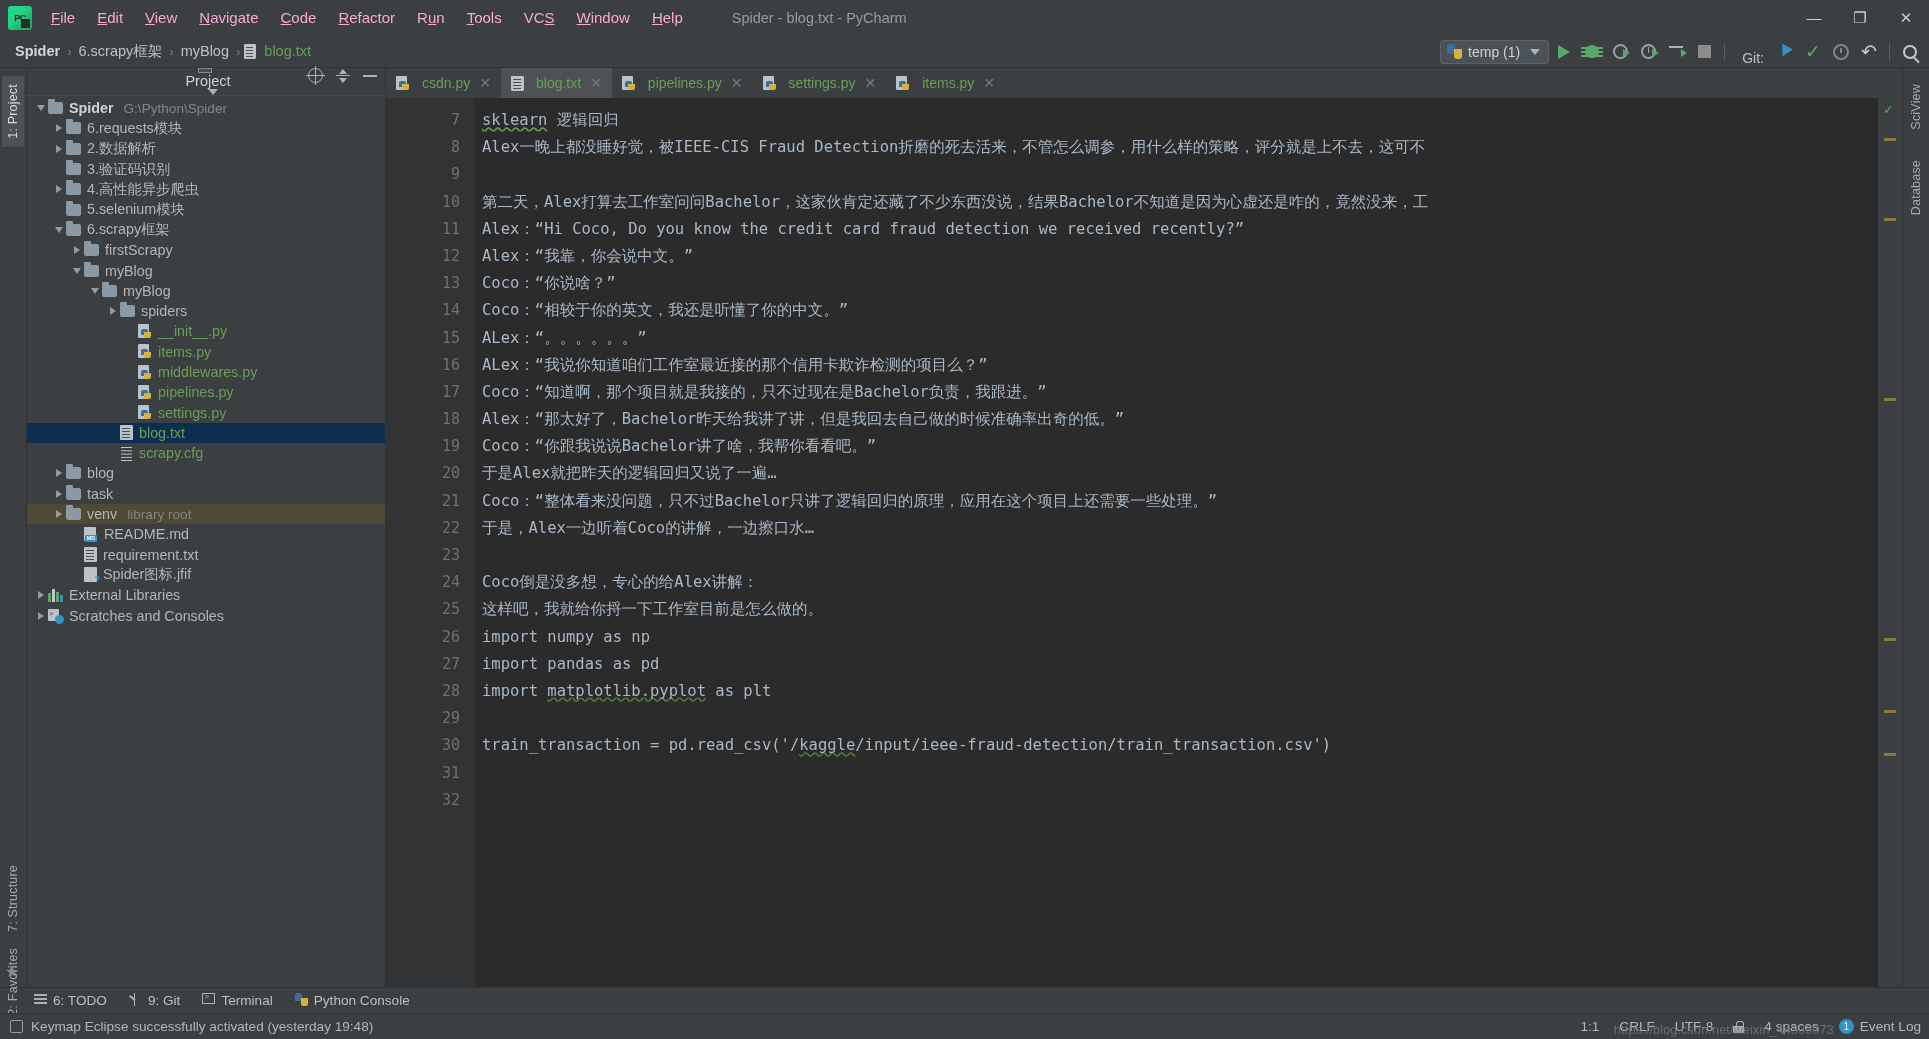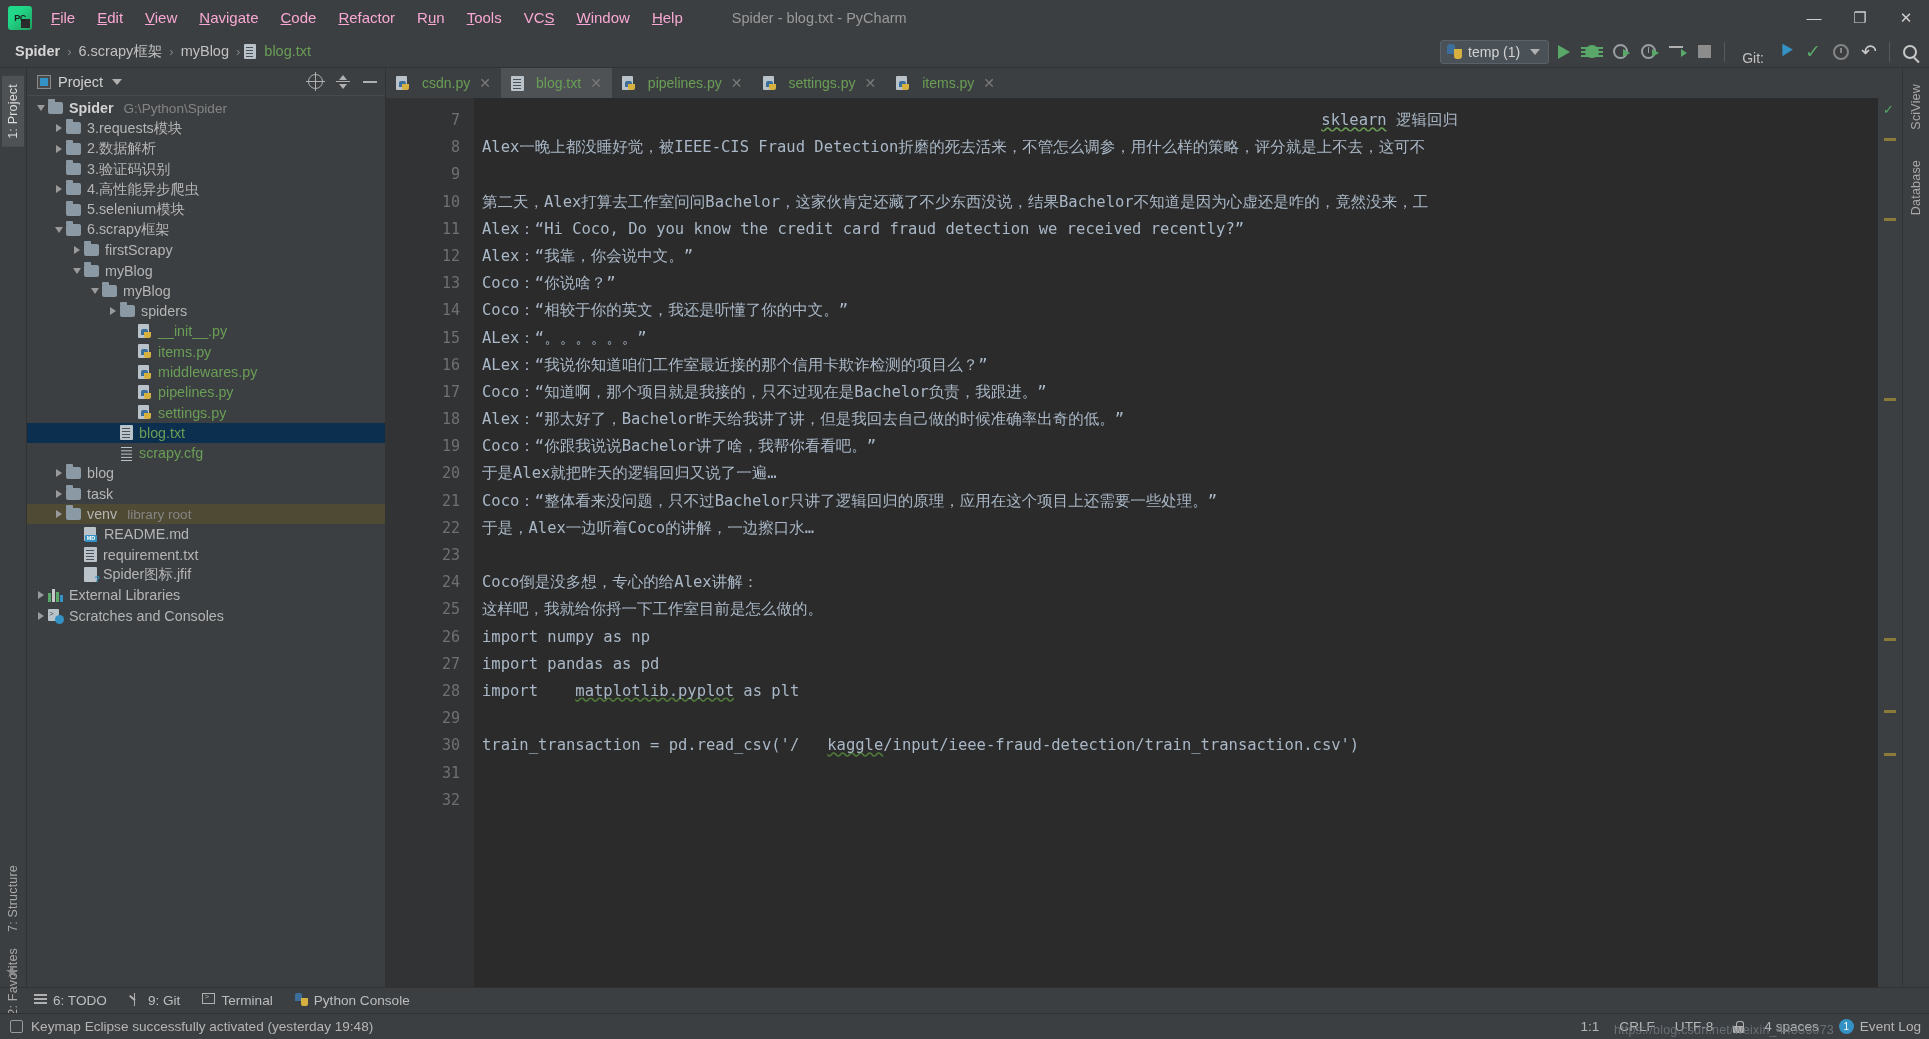--- a/index.html
+++ b/index.html
@@ -109,20 +109,21 @@
   .vstrip .star { position: absolute; bottom: 6px; left: 5px; color: #8a8a8a; font-size: 16px; }
 
   
   .project-panel {
     width: 359px; flex: 0 0 359px; background: #3c3f41; display: flex; flex-direction: column;
     border-right: 1px solid #323232;
   }
   .panel-head {
     height: 28px; display: flex; align-items: center; padding: 0 6px 0 10px; position: relative;
     border-bottom: 1px solid #4a4a4a;
+    flex-direction: column;
   }
   .panel-sq { width: 14px; height: 14px; background: #4a4a4a; border: 1px solid #8a8a8a; margin-right: 7px; position: relative; }
   .panel-sq::after { content:""; position:absolute; left:2px; top:2px; right:2px; bottom:2px; background:#3592c4;}
   .panel-title { font-size: 14.5px; color: #d0d0d0; }
   .caret-d { width: 0; height: 0; border-left: 5px solid transparent; border-right: 5px solid transparent;
     border-top: 6px solid #b0b0b0; margin-left: 9px; }
   .panel-actions { position: absolute; right: 8px; display: flex; align-items: center; gap: 13px; }
   .targetico { width: 15px; height: 15px; border: 1.6px solid #b0b0b0; border-radius: 50%; position: relative; }
   .targetico::before { content:""; position:absolute; left:-3px; top:5.7px; width:19px; height:1.6px; background:#b0b0b0;}
   .targetico::after { content:""; position:absolute; left:5.7px; top:-3px; width:1.6px; height:19px; background:#b0b0b0;}
@@ -192,23 +193,23 @@
   .gutter {
     width: 88px; flex: 0 0 88px; background: #313335; text-align: right; padding-right: 14px;
     font-family: "DejaVu Sans Mono", monospace; font-size: 15px; color: #707070; padding-top: 9px;
   }
   .gutter div { height: 27.2px; line-height: 27.2px; }
   .code {
     flex: 1 1 auto; padding: 9px 0 0 8px; font-family: "DejaVu Sans Mono", monospace; font-size: 15.5px;
     color: #a9b7c6; white-space: nowrap; overflow: hidden; position: relative;
   }
   .code .ln { height: 27.2px; line-height: 27.2px; }
-  .code .ln.center { text-align: right; padding-right: 420px; }
+  .code .ln.center { text-align: left; padding-right: 420px; }
   .squiggle { text-decoration: underline wavy #6a9e56; text-decoration-skip-ink: none; }
-  .squiggle2 { text-decoration: underline wavy #507a3a; text-decoration-skip-ink: none; margin-left: 28px; }
+  .squiggle2 { text-decoration: underline wavy #507a3a; text-decoration-skip-ink: none; }
 
   
   .rstrip {
     width: 24px; flex: 0 0 24px; background: #3c3f41; position: relative;
   }
   .rstrip .ok { position: absolute; top: 4px; left: 5px; color: #59a869; font-size: 13px; }
   .rstrip .mark { position: absolute; left: 6px; width: 12px; height: 3px; }
 
   .vstrip-right {
     width: 27px; flex: 0 0 27px; background: #3c3f41; border-left: 1px solid #323232;
@@ -374,21 +375,21 @@
             <span class="folder"></span>
             <span class="tlabel bold">Spider</span>
             <span class="tlabel dim">G:\Python\Spider</span>
           </div>
           <div class="trow">
             <span style="display:inline-block;width:24px;flex:0 0 24px"></span>
             <span class="tarrow">
               <span class="r"></span>
             </span>
             <span class="folder"></span>
-            <span class="tlabel">3.requests模块</span>
+            <span class="tlabel">6.requests模块</span>
           </div>
           <div class="trow">
             <span style="display:inline-block;width:24px;flex:0 0 24px"></span>
             <span class="tarrow">
               <span class="r"></span>
             </span>
             <span class="folder"></span>
             <span class="tlabel">2.数据解析</span>
           </div>
           <div class="trow">

